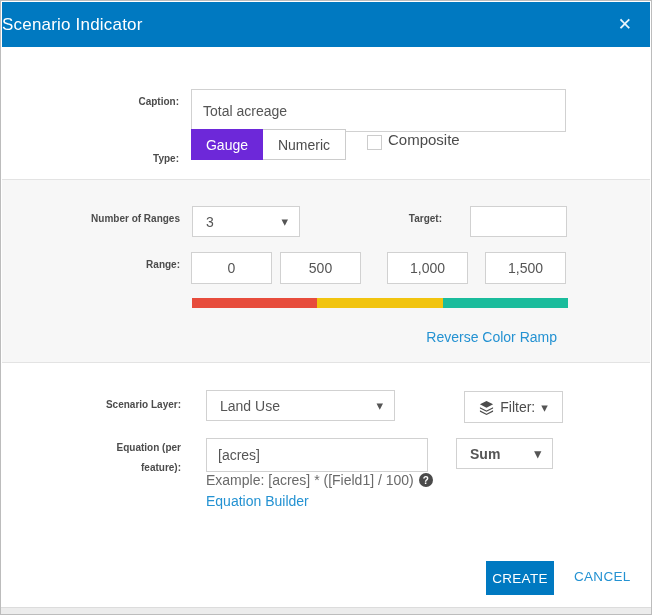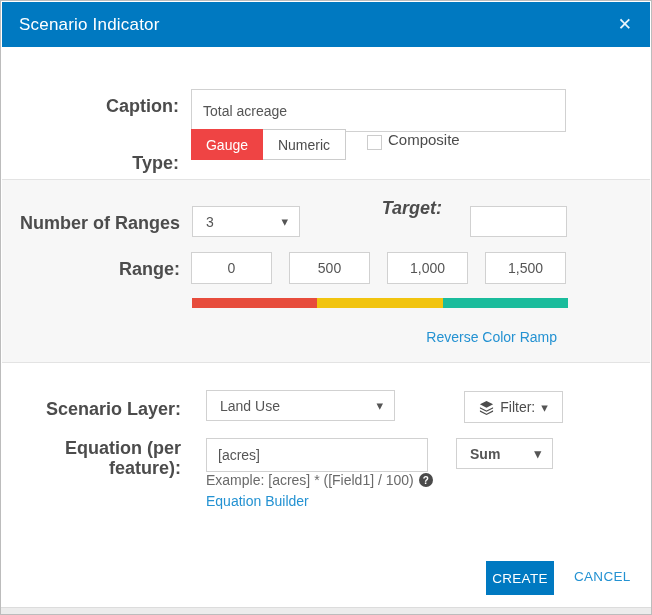--- a/index.html
+++ b/index.html
@@ -13,48 +13,48 @@
     border:1px solid #bcbcbc;
     overflow:hidden;
   }
 
   
   .header {
     position:absolute; top:1px; left:1px; right:1px; height:45px;
     background:#0079c1;
     display:flex; align-items:center;
   }
-  .header-title { color:#fff; font-size:17px; font-weight:400; margin-left:17px; letter-spacing:.2px; }
+  .header-title { color:#fff; font-size:17px; font-weight:400; letter-spacing:.2px; }
   .close-btn {
     position:absolute; right:12px; top:0; bottom:0;
     display:flex; align-items:center;
     color:#eaf4fb; font-size:17px; cursor:pointer; padding:0 6px;
   }
 
   .label {
     position:absolute; left:0; width:178px; text-align:right;
-    font-size:18px; font-weight:700; color:#4c4c4c;
+    font-size:10px; font-weight:700; color:#4c4c4c;
   }
 
   input.textbox, .fake-input {
     position:absolute; background:#fff;
     border:1px solid #d1d1d1; font-size:14px; color:#555;
     font-family:"Liberation Sans", sans-serif;
   }
 
   
   .caption-input { left:190px; top:88px; width:375px; height:43px; padding:0 11px; }
 
   
   .seg-btn {
     position:absolute; top:128px; height:31px;
     display:flex; align-items:center; justify-content:center;
     font-size:14px; cursor:pointer;
   }
-  .seg-gauge { left:190px; width:72px; background:#ef4444; color:#fff; }
+  .seg-gauge { left:190px; width:72px; background:#6d28d9; color:#fff; }
   .seg-numeric { left:262px; width:83px; background:#fff; color:#4c4c4c; border:1px solid #ccc; border-left:none; }
   .checkbox {
     position:absolute; left:366px; top:134px; width:15px; height:15px;
     background:#fff; border:1px solid #ccc; cursor:pointer;
   }
   .composite-label { position:absolute; left:387px; top:130px; font-size:15px; color:#4c4c4c; }
 
   
   .panel {
     position:absolute; left:1px; right:1px; top:178px; height:184px;
@@ -64,21 +64,21 @@
 
   .dropdown {
     position:absolute; background:#fff; border:1px solid #d1d1d1;
     display:flex; align-items:center; cursor:pointer;
     font-size:14px; color:#555;
   }
   .dropdown .dd-value { margin-left:13px; flex:1; }
   .dropdown .caret { margin-right:11px; color:#555; font-size:13px; }
 
   .nor-dd { left:190px; top:26px; width:108px; height:31px; }
-  .target-label { top:18px; width:440px;font-style:italic; }
+  .target-label { top:33px; width:440px; }
   .target-input { left:468px; top:26px; width:97px; height:31px; padding:0 10px; }
 
   .range-label { top:79px; }
   .range-input { top:72px; width:81px; height:32px; text-align:center; padding:0 4px; }
 
   .ramp { position:absolute; left:190px; top:118px; width:376px; height:10px; display:flex; }
   .ramp-seg { flex:1; height:100%; }
 
   .link { color:#2492d2; font-size:14px; cursor:pointer; text-decoration:none; }
   .reverse-link { position:absolute; top:148px; left:0; width:555px; text-align:right; }
@@ -150,21 +150,21 @@
     <div class="label" style="top:33px;">Number of Ranges</div>
     <div class="dropdown nor-dd">
       <span class="dd-value">3</span>
       <span class="caret">▾</span>
     </div>
     <div class="label target-label">Target:</div>
     <input class="textbox target-input" value="" style="">
 
     <div class="label range-label">Range:</div>
     <input class="textbox range-input" style="left: 189px;" value="0">
-    <input class="textbox range-input" style="left: 287px;" value="500">
+    <input class="textbox range-input" style="left: 278px;" value="500">
     <input class="textbox range-input" style="left: 385px;" value="1,000">
     <input class="textbox range-input" style="left: 483px;" value="1,500">
 
     <div class="ramp">
       <div class="ramp-seg" style="background-color: rgb(231, 76, 60);"></div>
       <div class="ramp-seg" style="background-color: rgb(241, 196, 15);"></div>
       <div class="ramp-seg" style="background-color: rgb(26, 188, 156);"></div>
     </div>
 
     <div class="reverse-link">

